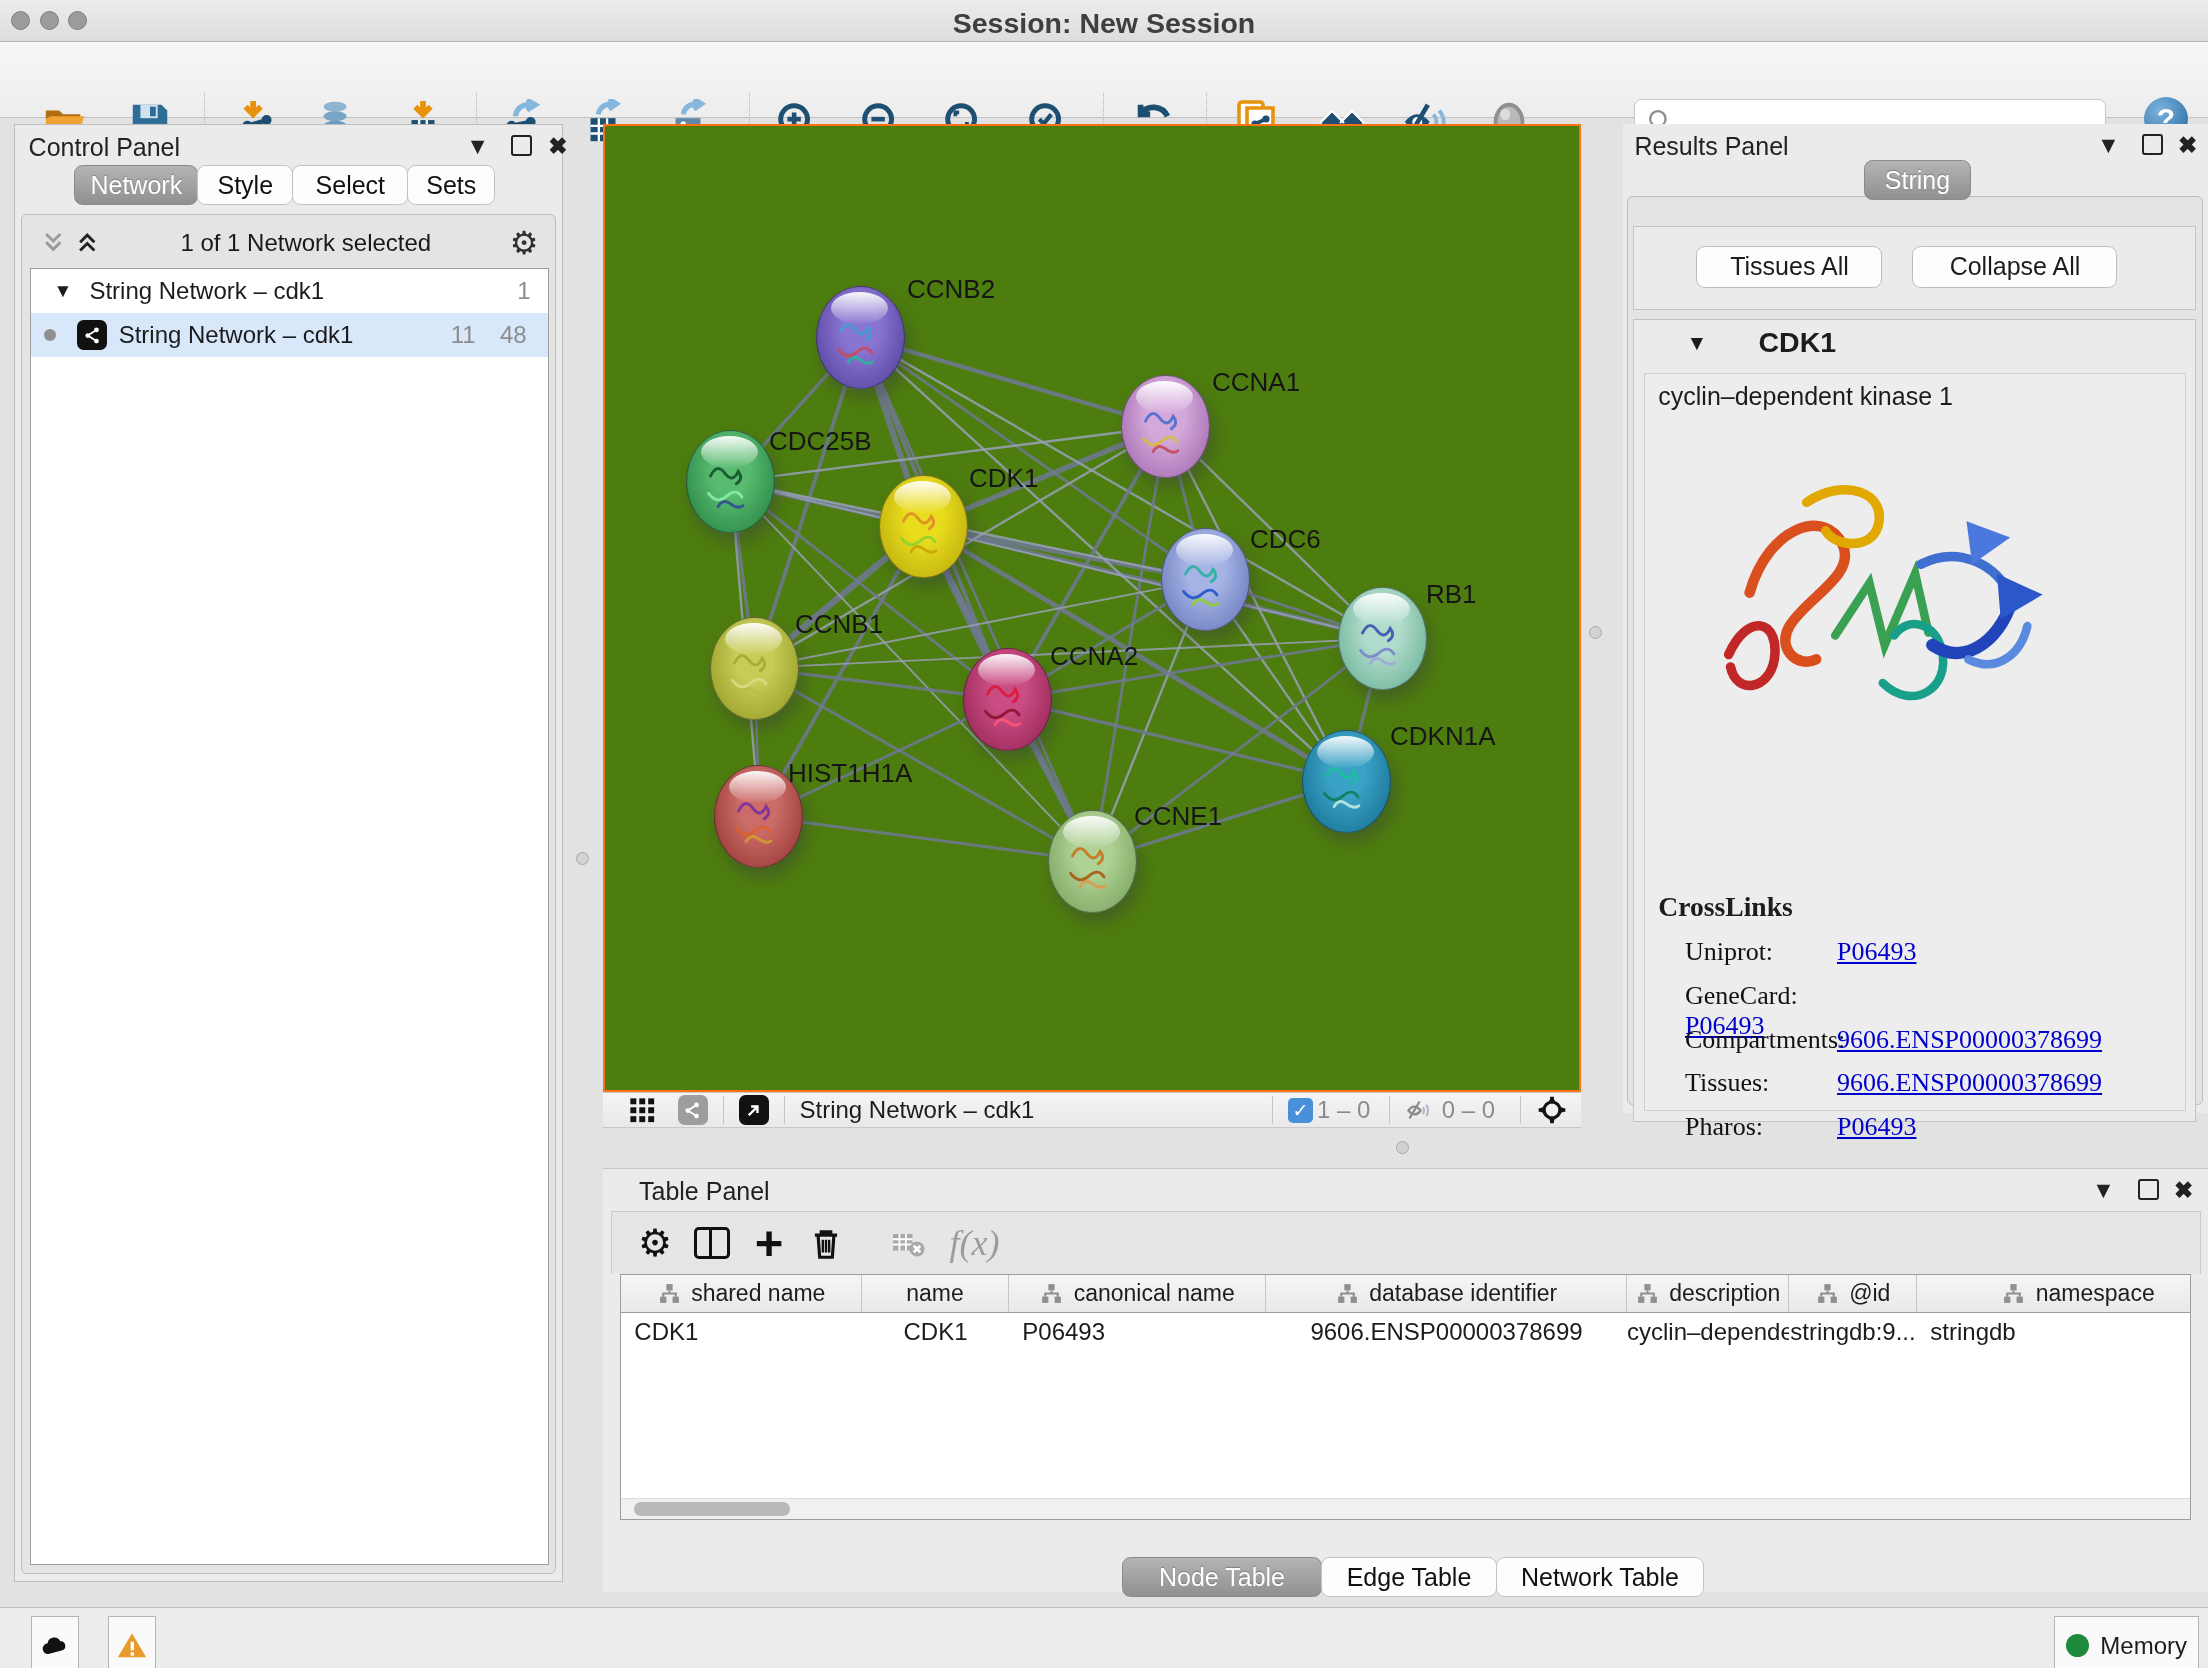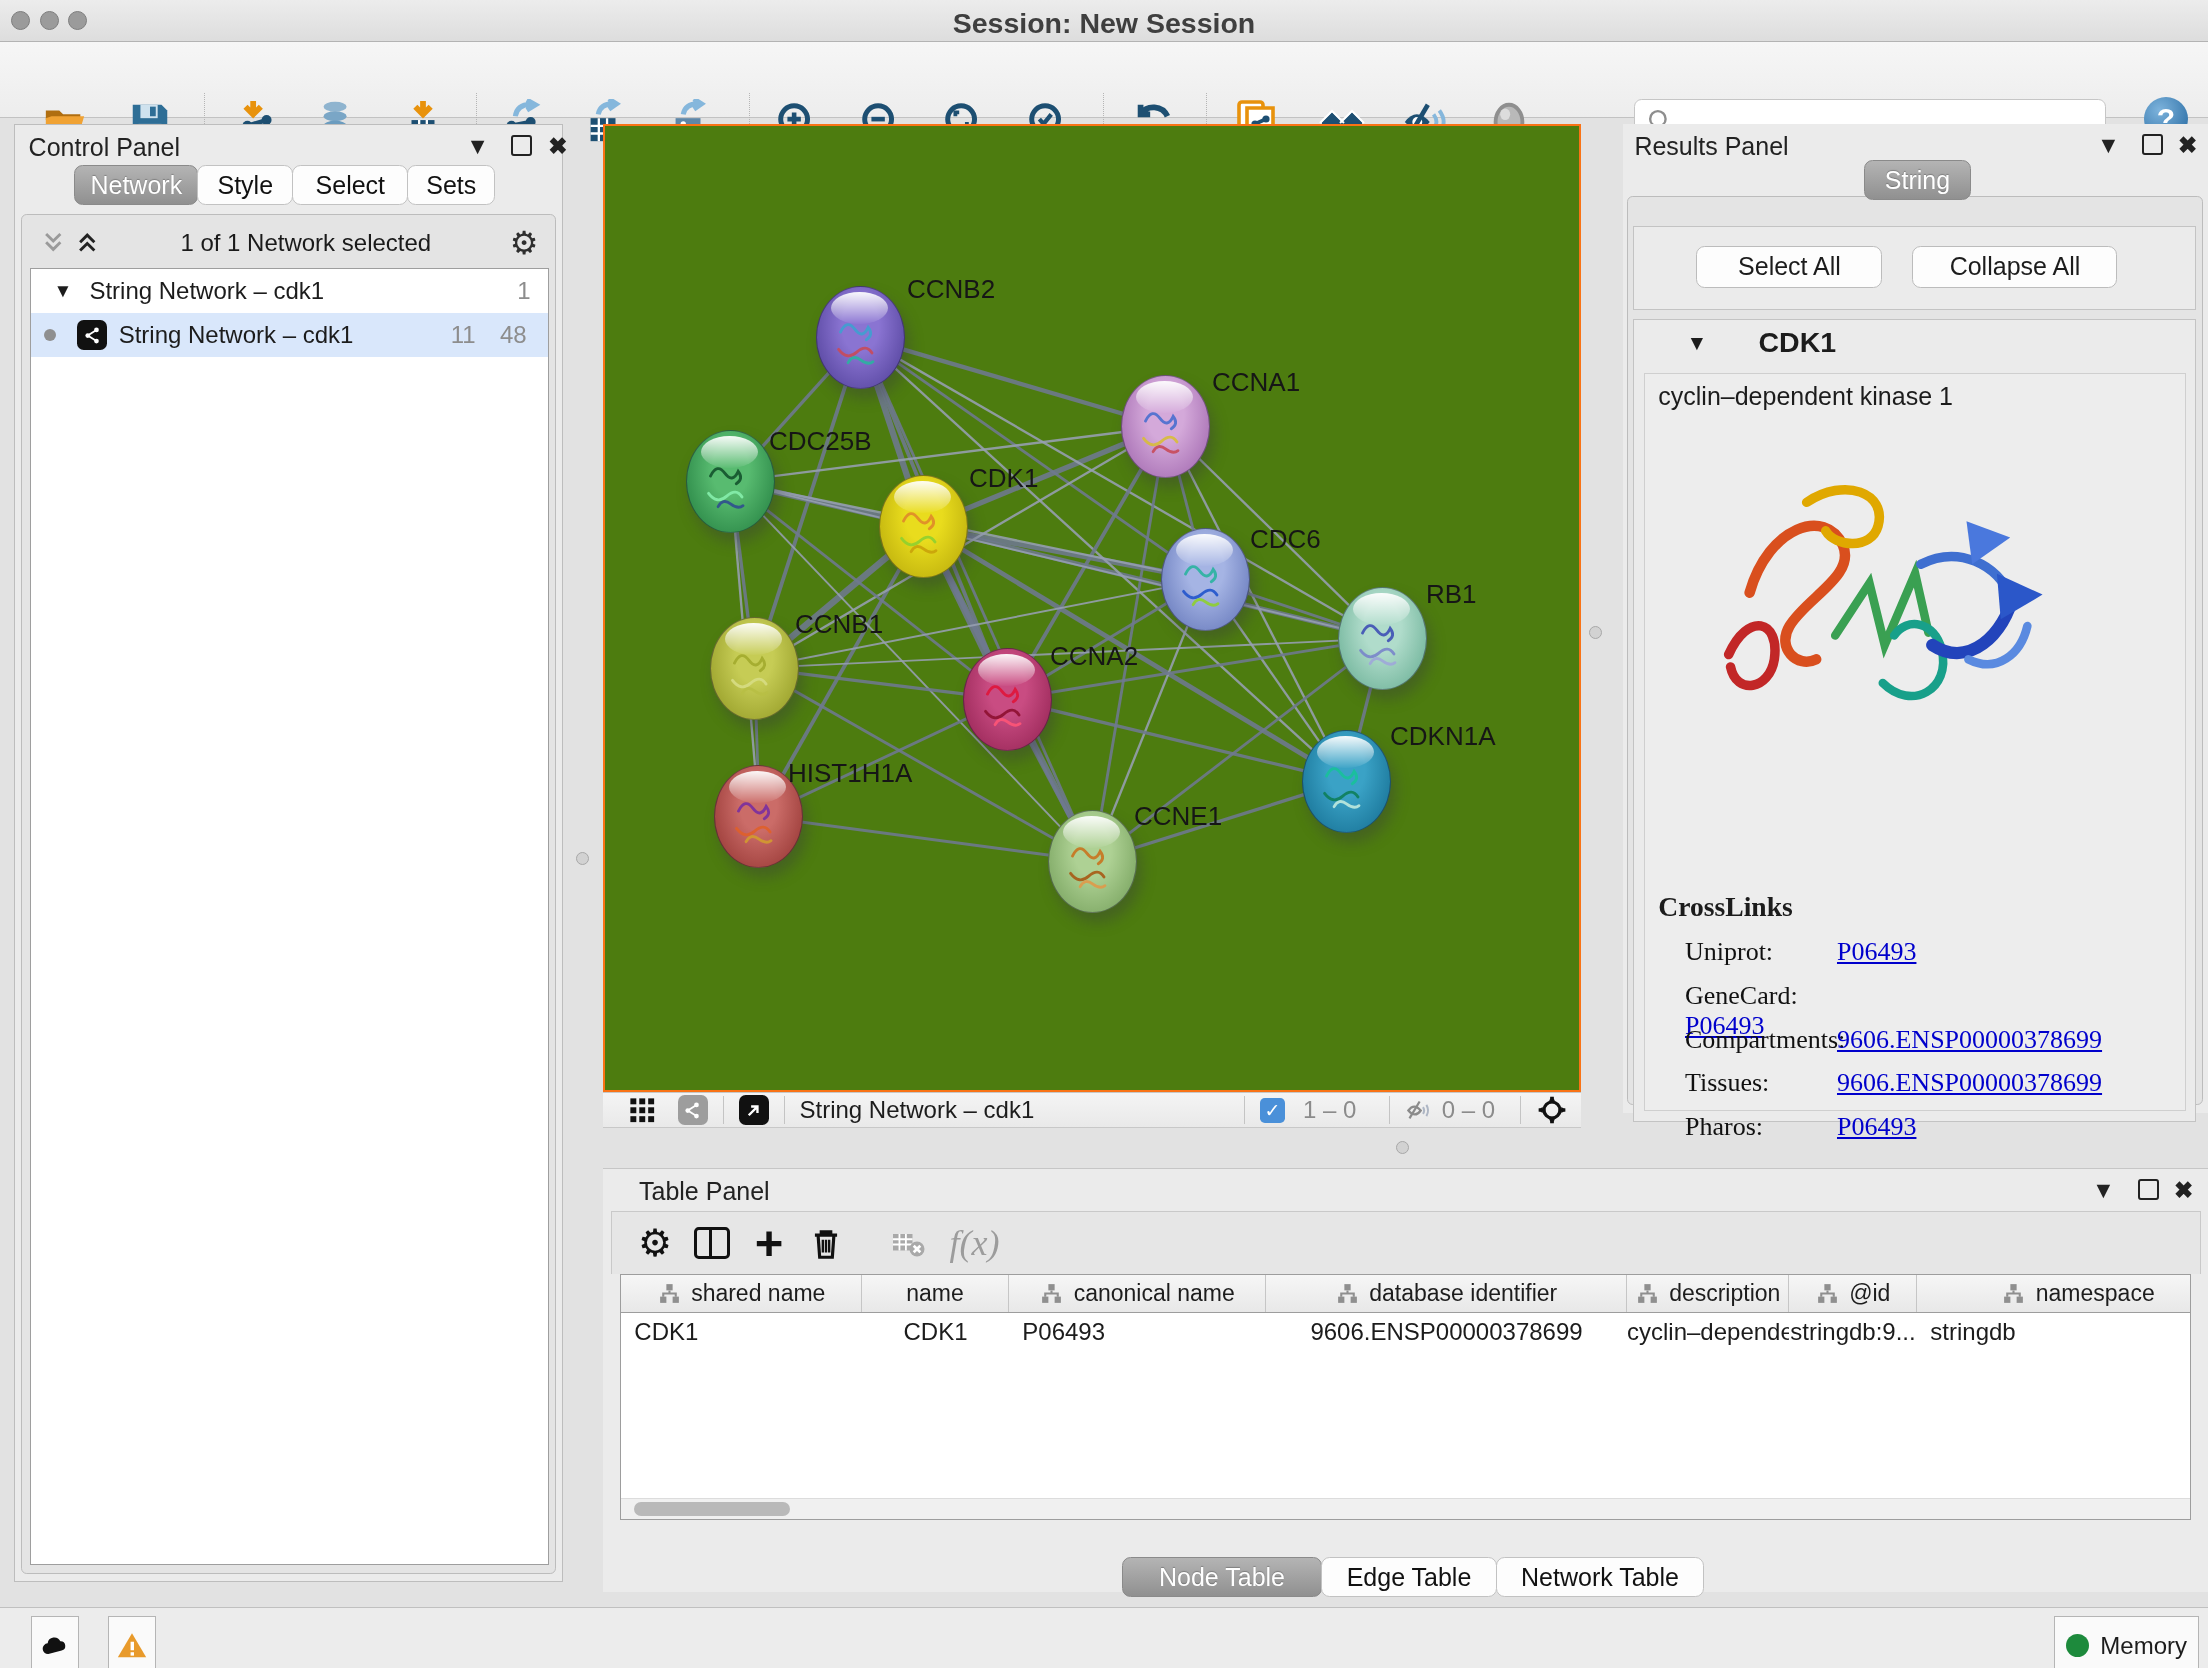--- a/index.html
+++ b/index.html
@@ -516,21 +516,21 @@
   <span class="blk-sq">
     <svg width="19" height="19" viewBox="0 0 24 24">
         <path d="M6 18 L16 8 M9 7 h8 v8" stroke="#fff" stroke-width="3" fill="none"></path>
       </svg>
   </span>
   <span class="ntsep"></span>
   <span>String Network – cdk1</span>
   <span style="flex:1"></span>
   <span class="ntsep"></span>
   <span class="chk">✓</span>
-  <span class="dimtxt" style="margin:0 18px">1 – 0</span>
+  <span class="dimtxt" style="margin:0 4px">1 – 0</span>
   <span class="ntsep"></span>
   <svg width="27" height="27" viewBox="0 0 24 24">
       <path d="M3 12 q5 -7 11 0 q-5 7 -11 0z" fill="none" stroke="#8b8b8b" stroke-width="2"></path>
       <path d="M4 19 L13 4" stroke="#8b8b8b" stroke-width="2"></path>
       <path d="M16 9 q2 3 0 6 M19 7 q3 5 0 10" stroke="#aeb6c4" stroke-width="1.8" fill="none"></path>
     </svg>
   <span class="dimtxt" style="margin:0 9.5px">0 – 0</span>
   <span class="ntsep"></span>
   <svg width="32" height="32" viewBox="0 0 24 24" style="margin-right:13.3px">
       <circle cx="12" cy="12" r="6" stroke="#111" stroke-width="2.4" fill="none"></circle>
@@ -545,21 +545,21 @@
 
 <div class="results-panel">
   <div style="position:absolute;left:11.4px;top:7.6px" class="panel-title">Results Panel</div>
   <span class="phead-ico" style="left:474px">▼</span>
   <span class="phead-ico" style="left:519px;top:9.5px"><span class="float-sq"></span></span>
   <span class="phead-ico" style="left:555px;font-weight:bold">✖</span>
 
   <div class="rp-tab tabbtn graytab">String</div>
   <div class="rp-sunken sunken">
     <div class="rp-btnbox">
-      <div class="rp-btn" style="left:62px;width:186px">Select All</div>
+      <div class="rp-btn" style="left:62px;width:186px">Tissues All</div>
       <div class="rp-btn" style="left:278px;width:205px">Collapse All</div>
     </div>
     <div class="rp-section">
       <span style="position:absolute;left:52px;top:11.4px;font-size:21px">▼</span>
       <div class="rp-sec-title">CDK1</div>
       <div class="rp-inner">
         <div class="rp-desc">cyclin–dependent kinase 1</div>
 
         <svg width="371" height="371" viewBox="0 0 390 390" style="position:absolute;left:38px;top:57px">
           <g fill="none" stroke-linecap="round">

